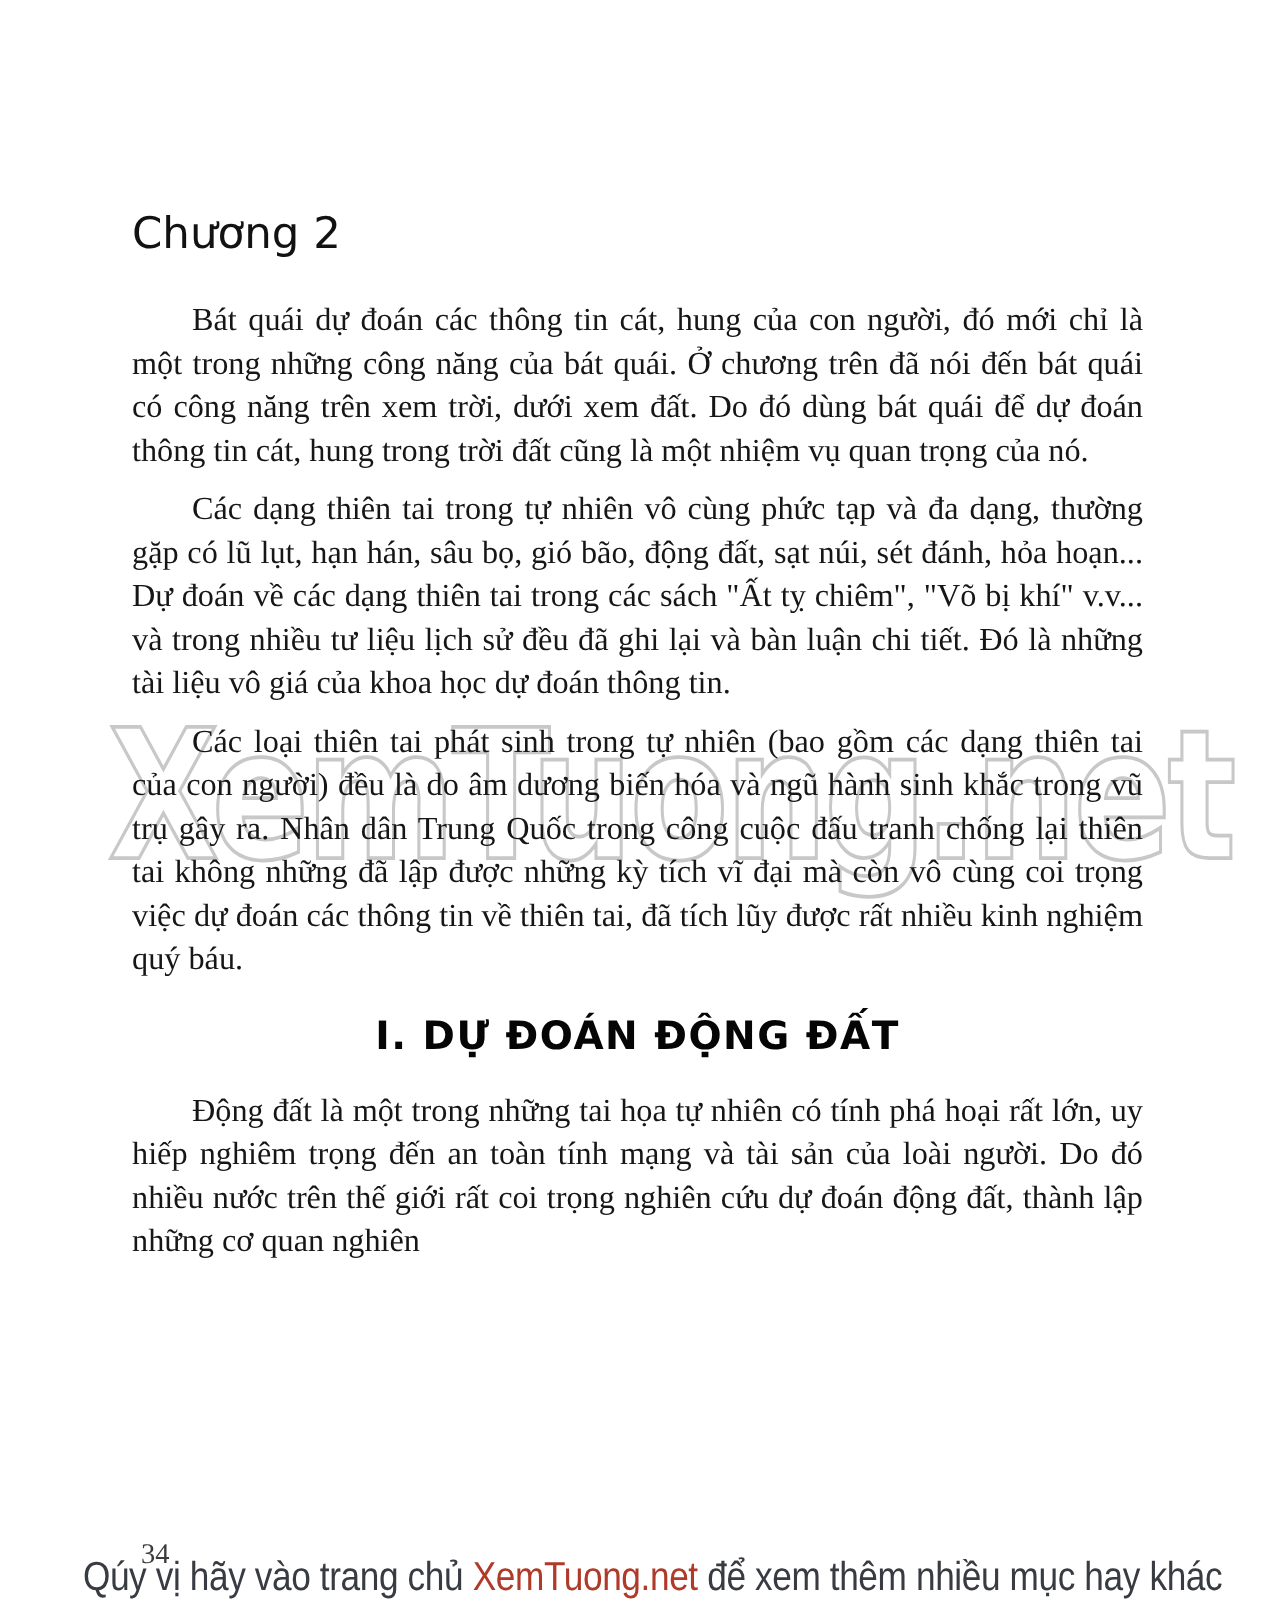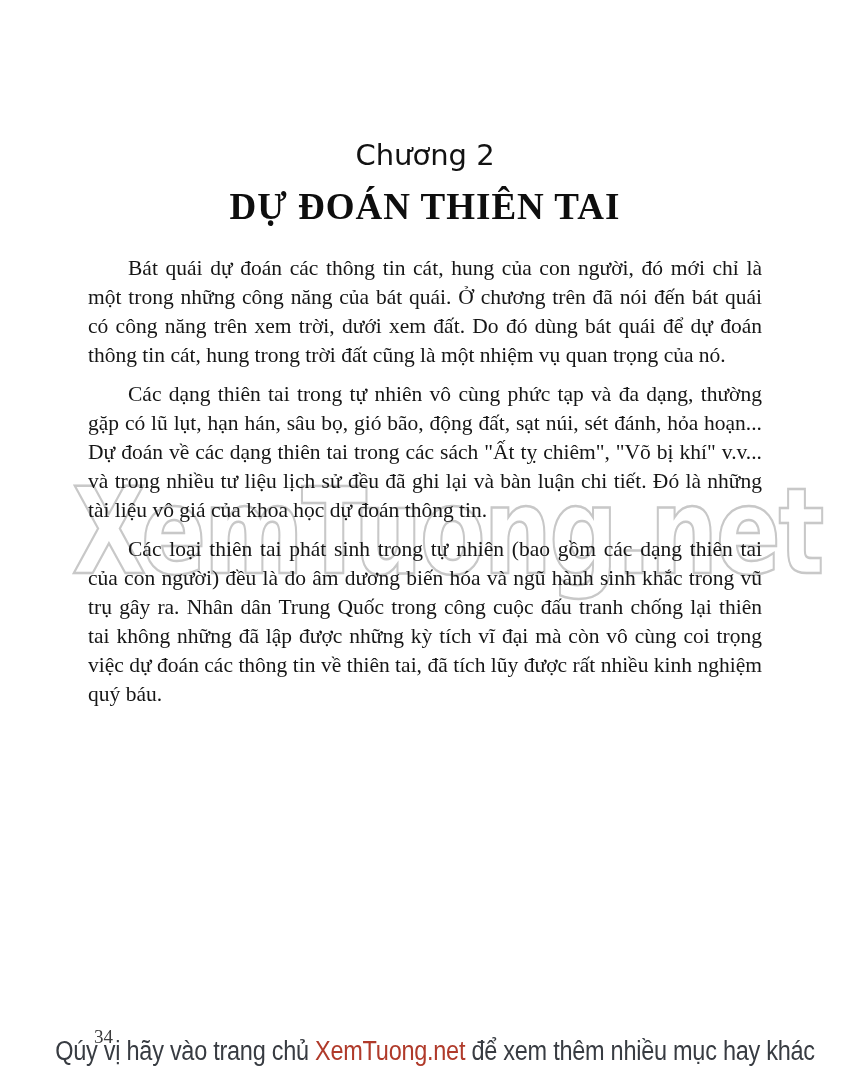--- a/index.html
+++ b/index.html
@@ -30,21 +30,21 @@
 
   .content {
     position:absolute;
     left:88px; top:138px;
     width:674px;
     z-index:1;
     color:#161616;
   }
 
   .chapter {
-    text-align:center;
+    text-align:left;
     font-family:"DejaVu Sans", sans-serif;
     font-size:29px;
     line-height:1.2;
     color:#121212;
   }
 
   .title {
     text-align:center;
     font-family:"Liberation Serif", serif;
     font-weight:bold;
@@ -101,29 +101,30 @@
 </head>
 <body>
 
 <div class="page">
 
   <div class="watermark">XemTuong.net</div>
 
   <div class="content">
     <div class="chapter">Chương 2</div>
 
-    <h1 class="title">DỰ ĐOÁN THIÊN TAI</h1>
 
     <p class="first">Bát quái dự đoán các thông tin cát, hung của con người, đó mới chỉ là một trong những công năng của bát quái. Ở chương trên đã nói đến bát quái có công năng trên xem trời, dưới xem đất. Do đó dùng bát quái để dự đoán thông tin cát, hung trong trời đất cũng là một nhiệm vụ quan trọng của nó.</p>
 
     <p>Các dạng thiên tai trong tự nhiên vô cùng phức tạp và đa dạng, thường gặp có lũ lụt, hạn hán, sâu bọ, gió bão, động đất, sạt núi, sét đánh, hỏa hoạn... Dự đoán về các dạng thiên tai trong các sách "Ất tỵ chiêm", "Võ bị khí" v.v... và trong nhiều tư liệu lịch sử đều đã ghi lại và bàn luận chi tiết. Đó là những tài liệu vô giá của khoa học dự đoán thông tin.</p>
 
     <p>Các loại thiên tai phát sinh trong tự nhiên (bao gồm các dạng thiên tai của con người) đều là do âm dương biến hóa và ngũ hành sinh khắc trong vũ trụ gây ra. Nhân dân Trung Quốc trong công cuộc đấu tranh chống lại thiên tai không những đã lập được những kỳ tích vĩ đại mà còn vô cùng coi trọng việc dự đoán các thông tin về thiên tai, đã tích lũy được rất nhiều kinh nghiệm quý báu.</p>
 
+    <h2 class="section">I. DỰ ĐOÁN ĐỘNG ĐẤT</h2>
 
+    <p>Động đất là một trong những tai họa tự nhiên có tính phá hoại rất lớn, uy hiếp nghiêm trọng đến an toàn tính mạng và tài sản của loài người. Do đó nhiều nước trên thế giới rất coi trọng nghiên cứu dự đoán động đất, thành lập những cơ quan nghiên</p>
   </div>
 
   <div class="pagenum">34</div>
 
   <div class="footer">
     <span>Qúy vị hãy vào trang chủ </span><span class="site">XemTuong.net</span><span> để xem thêm nhiều mục hay khác</span>
   </div>
 
 </div>
 

